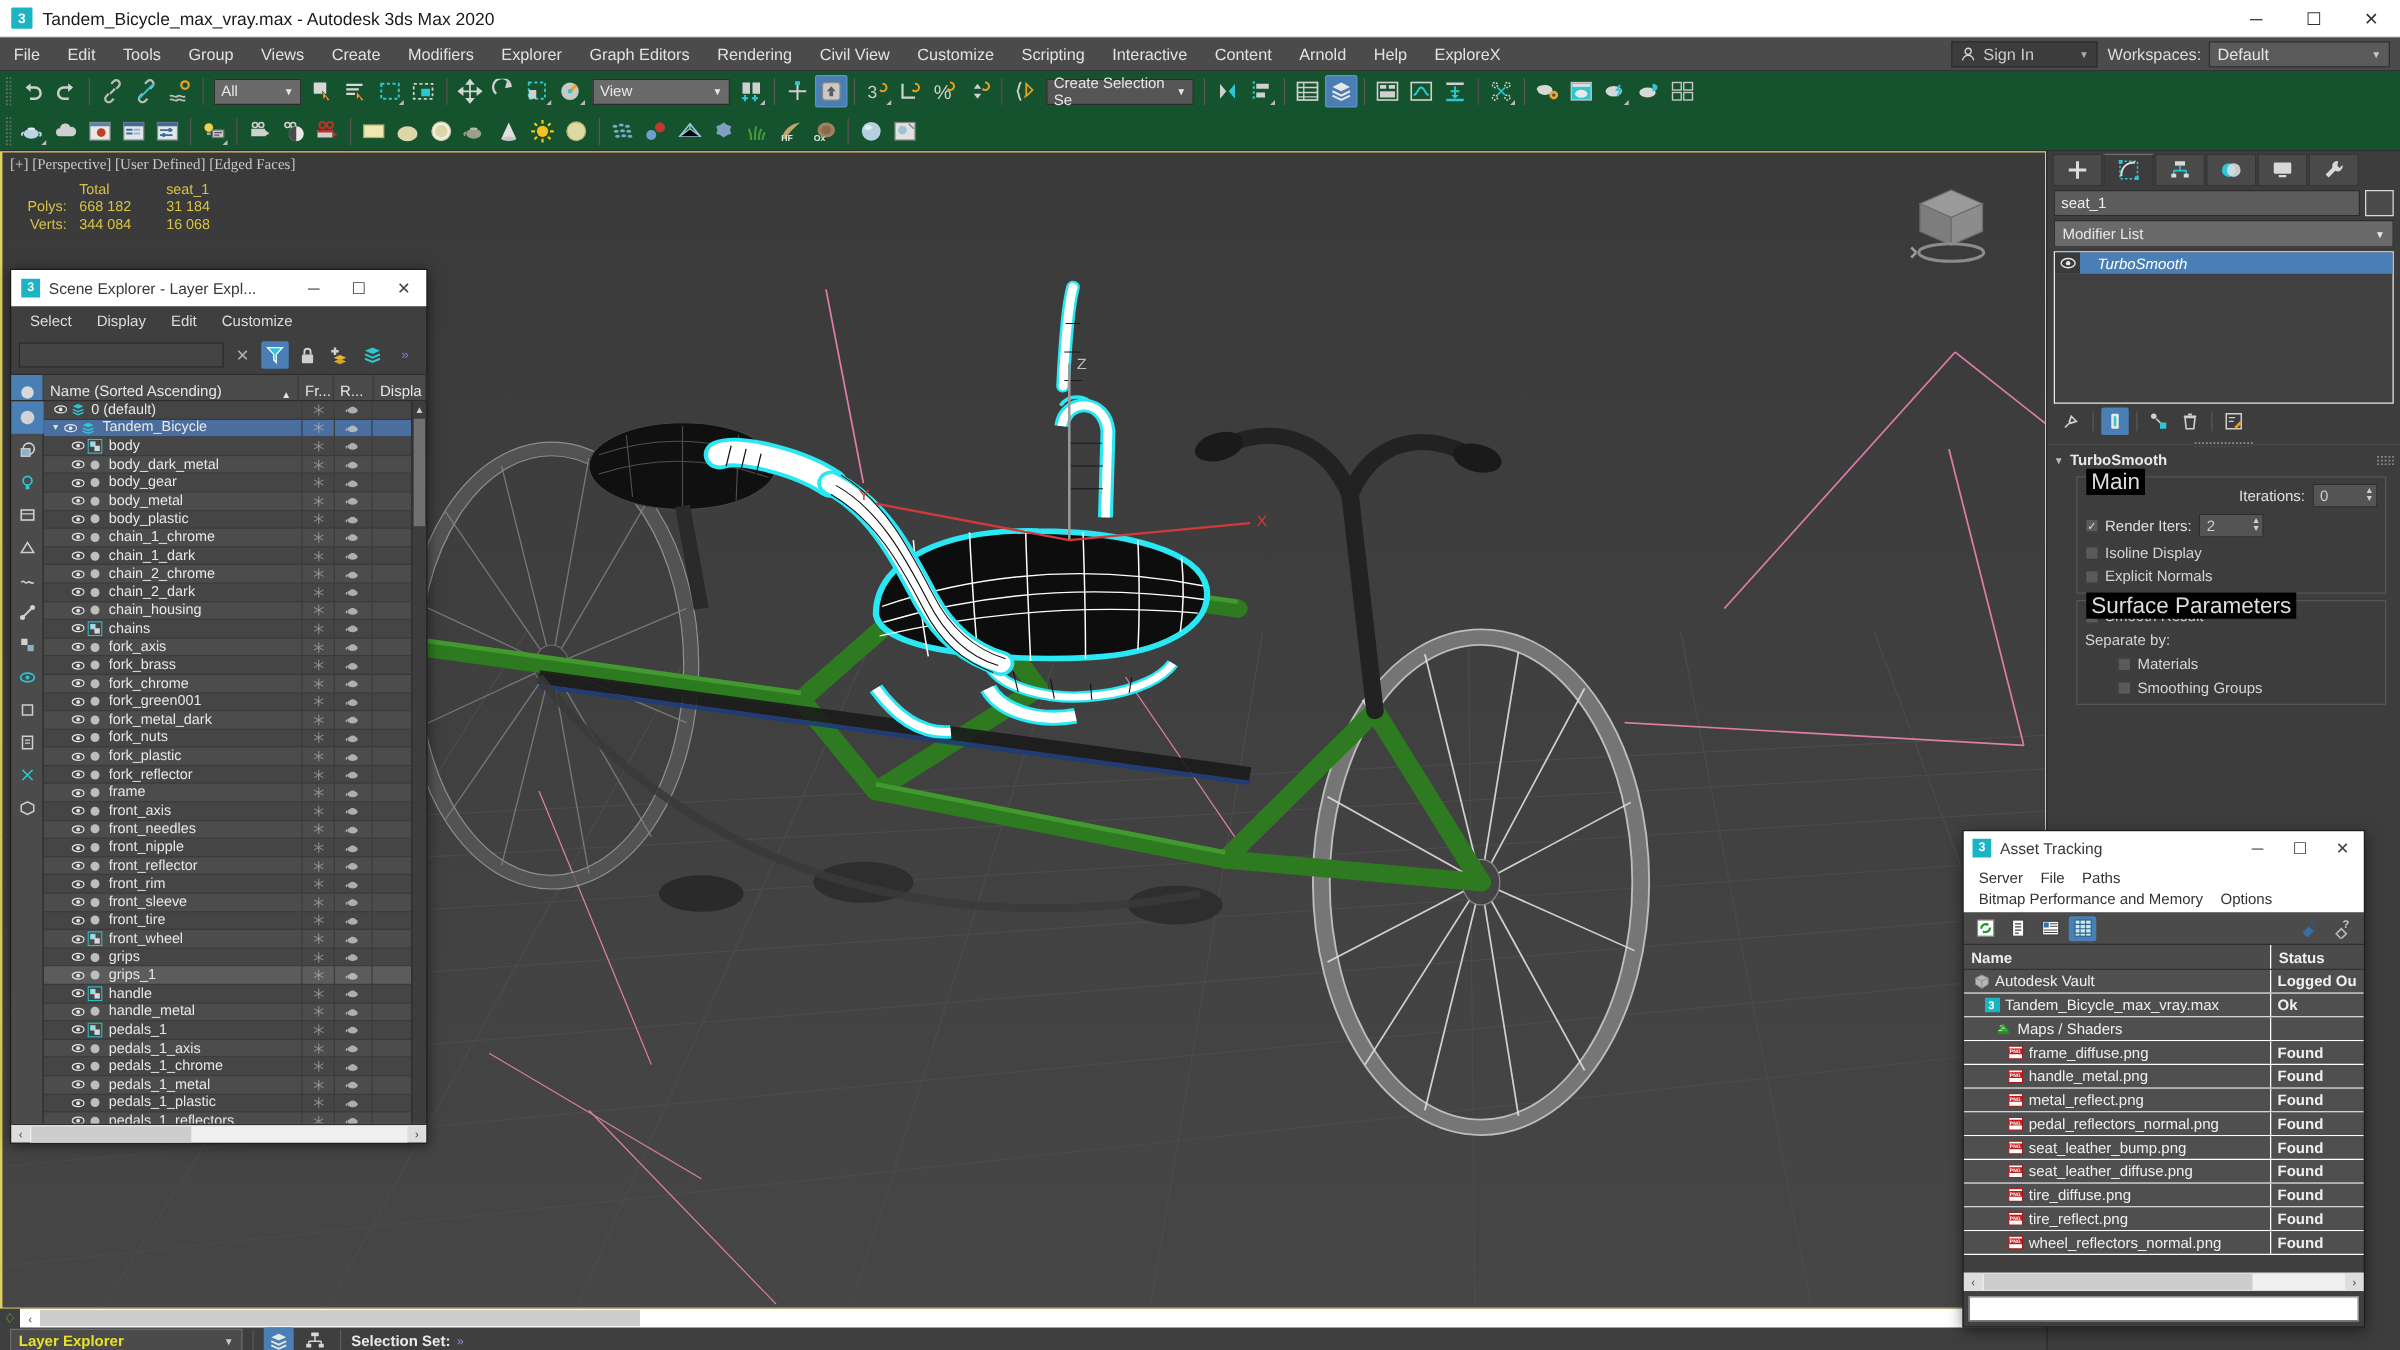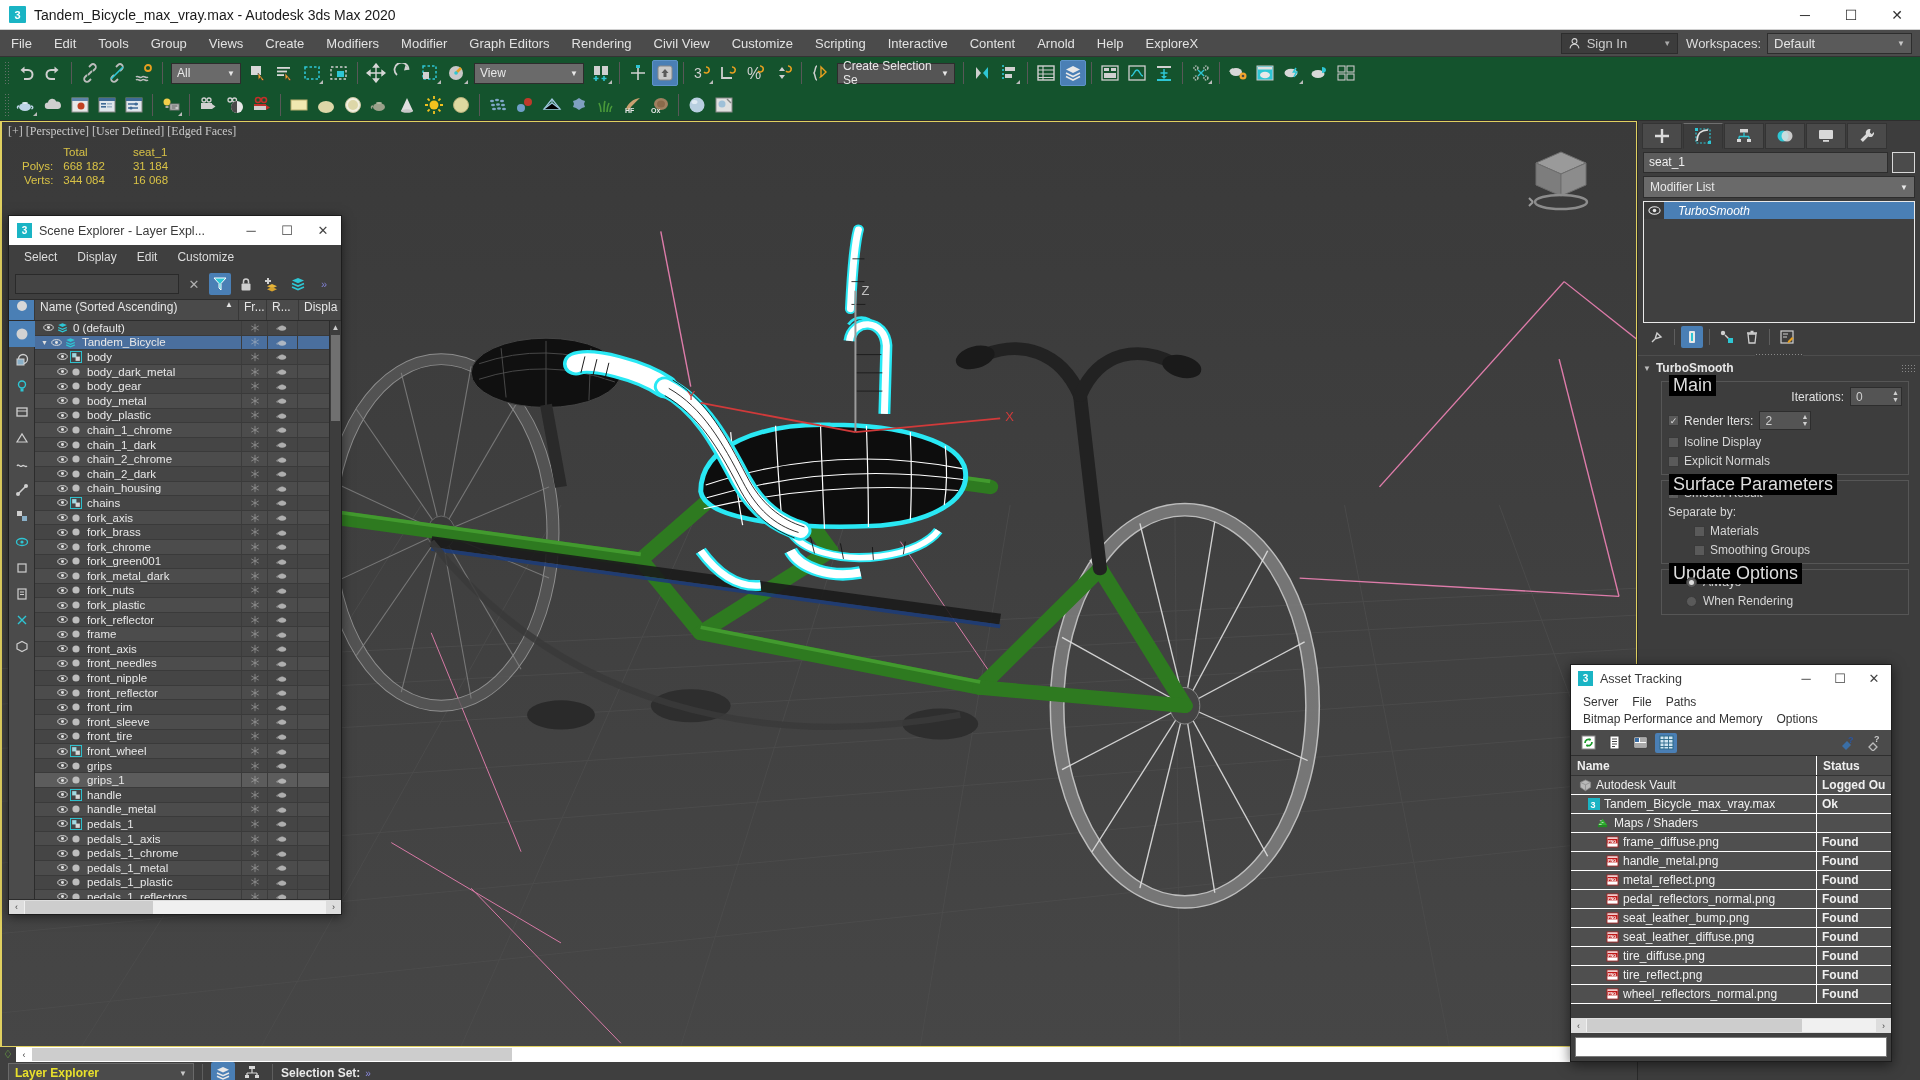--- a/index.html
+++ b/index.html
@@ -120,21 +120,21 @@
   #se-menu { height: 24px; display: flex; align-items: center; padding-left: 6px; gap: 2px; flex:none; }
   #se-menu span { padding: 0 9px; font-size: 12px; color: #ddd; line-height: 20px; }
   #se-search { height: 30px; display: flex; align-items: center; padding: 0 6px; gap: 4px; flex:none; }
   #se-search .field { flex: 1; height: 20px; background: #444; border: 1px solid #2a2a2a; }
   #se-search .ib { width: 22px; height: 22px; display:flex;align-items:center;justify-content:center; }
   #se-search .ib.on { background: #4a7fb5; border-radius:2px; }
   #se-cols {
     display: flex; height: 22px; background: #4a4a4a; border-top: 1px solid #2c2c2c;
     border-bottom: 1px solid #2c2c2c; font-size: 12px; color: #e6e6e6; align-items: stretch; flex:none;
   }
-  #se-cols .cl { border-right: 1px solid #383838; display:flex; align-items:flex-start; padding:0 5px; position:relative;}
+  #se-cols .cl { border-right: 1px solid #383838; display:flex; align-items:flex-end; padding:0 5px; position:relative;}
   #se-cols .cl.sel { width: 26px; background: #4a7fb5; justify-content:center;}
   #se-list { flex: 1; overflow: hidden; position: relative; display:flex; }
   #se-left { width: 26px; background: #4b4b4b; flex: none; border-right:1px solid #2c2c2c;}
   #se-left .lb { width: 26px; height: 26px; display:flex;align-items:center;justify-content:center; }
   #se-left .lb.on { background: #4a7fb5; }
   #se-rows { flex: 1; overflow: hidden; }
   .se-row { height: 14.6px; display: flex; align-items: center; font-size: 11.5px; color: #e8e8e8;
     border-bottom: 1px solid #3a3a3a; }
   .se-row:nth-child(odd) { background: #454545; }
   .se-row:nth-child(even) { background: #4c4c4c; }
@@ -290,21 +290,21 @@
 </div>
 
 <div id="menubar">
   <div class="mi">File</div>
   <div class="mi">Edit</div>
   <div class="mi">Tools</div>
   <div class="mi">Group</div>
   <div class="mi">Views</div>
   <div class="mi">Create</div>
   <div class="mi">Modifiers</div>
-  <div class="mi">Modifier</div>
+  <div class="mi">Explorer</div>
   <div class="mi">Graph Editors</div>
   <div class="mi">Rendering</div>
   <div class="mi">Civil View</div>
   <div class="mi">Customize</div>
   <div class="mi">Scripting</div>
   <div class="mi">Interactive</div>
   <div class="mi">Content</div>
   <div class="mi">Arnold</div>
   <div class="mi">Help</div>
   <div class="mi">ExploreX</div>
@@ -2546,31 +2546,20 @@
         <div class="crow" style="padding-left:26px">
           <span class="chk"></span>
           <span>Materials</span>
         </div>
         <div class="crow" style="padding-left:26px;margin-bottom:0">
           <span class="chk"></span>
           <span>Smoothing Groups</span>
         </div>
       </div>
 
-      <div class="gbox">
-        <div class="lg">Update Options</div>
-        <div class="crow" style="padding-left:18px">
-          <span class="radio on"></span>
-          <span>Always</span>
-        </div>
-        <div class="crow" style="padding-left:18px;margin-bottom:0">
-          <span class="radio"></span>
-          <span>When Rendering</span>
-        </div>
-      </div>
     </div>
   </div>
 
   <div id="asset-tracking">
     <div id="at-title">
       <div class="ic">3</div>
       <div class="t">Asset Tracking</div>
       <div class="b">
         <div>─</div>
         <div>☐</div>

